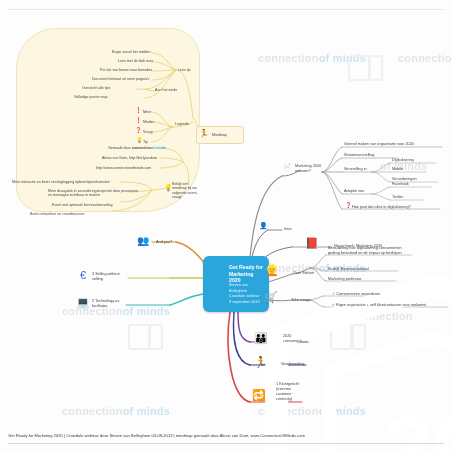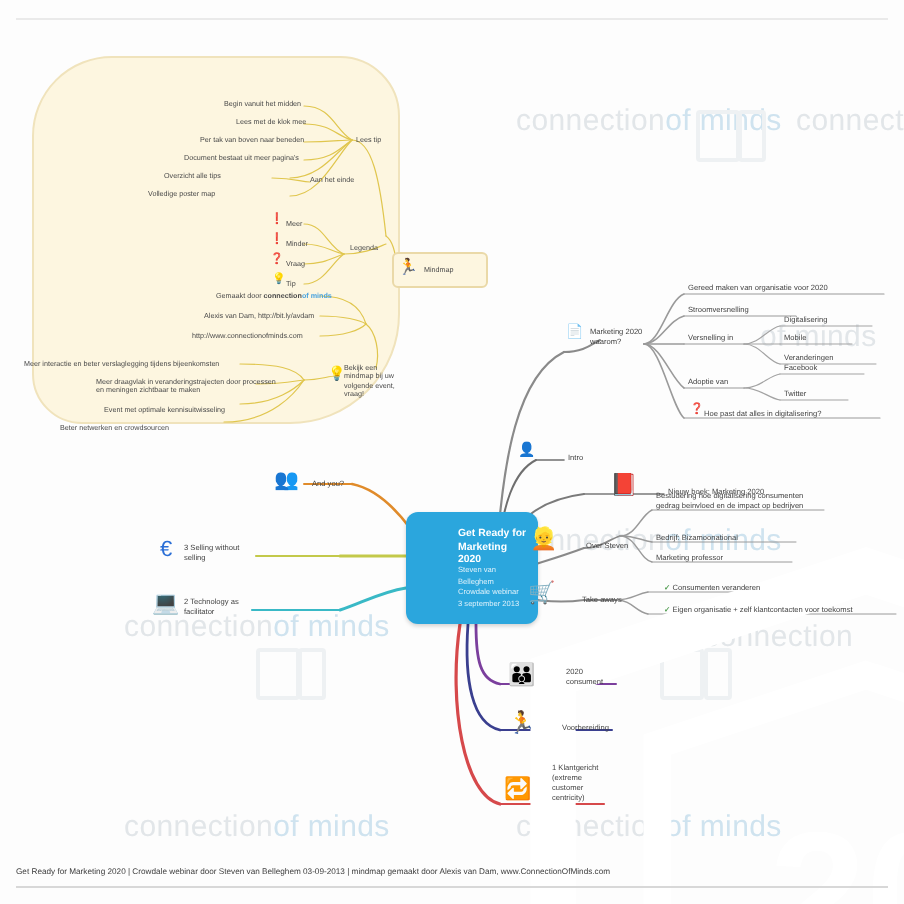--- a/index.html
+++ b/index.html
@@ -8,22 +8,22 @@
     background:#ffffff;
     font-family:"Liberation Sans",sans-serif;
     overflow:hidden;
     position:relative;
   }
   #stage{position:absolute;left:0;top:0;width:452px;height:452px;overflow:hidden;background:#fdfdfd;}
 
   
   .wm{
     position:absolute;
-    font-size:15px;
-    font-weight:normal;
+    font-size:11px;
+    font-weight:bold;
     letter-spacing:.2px;
     color:#e2e6e9;
     white-space:nowrap;
     user-select:none;
   }
   .wm .b{color:#cfe3ef;}
   .wmbox{
     position:absolute;
     border:2px solid #eef1f3;
     border-radius:2px;

